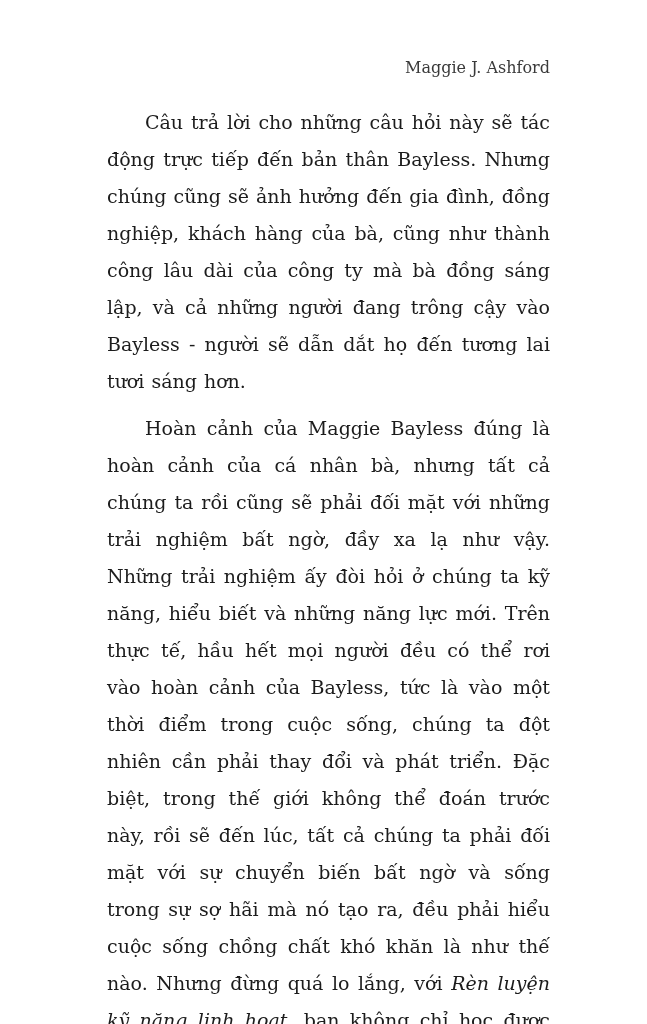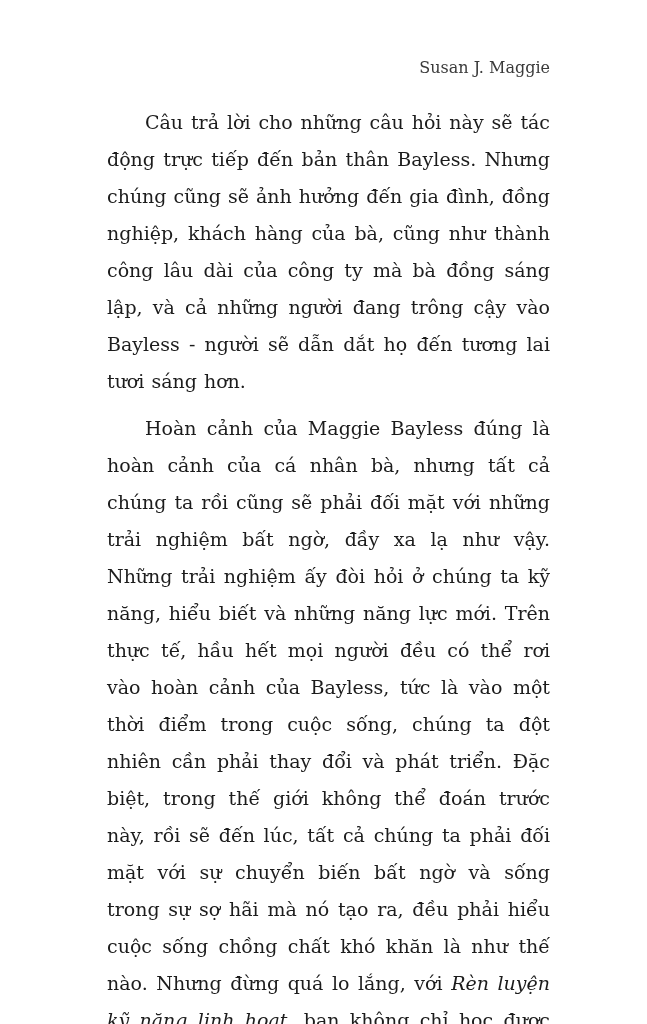--- a/index.html
+++ b/index.html
@@ -41,21 +41,21 @@
   .content em {
     font-style: italic;
   }
 </style>
 </head>
 <body>
 
 <div class="page">
 
   <div class="running-head">
-    <span>Susan J. Maggie</span>
+    <span>Maggie J. Ashford</span>
   </div>
 
   <div class="content">
     <p>Câu trả lời cho những câu hỏi này sẽ tác động trực tiếp đến bản thân Bayless. Nhưng chúng cũng sẽ ảnh hưởng đến gia đình, đồng nghiệp, khách hàng của bà, cũng như thành công lâu dài của công ty mà bà đồng sáng lập, và cả những người đang trông cậy vào Bayless - người sẽ dẫn dắt họ đến tương lai tươi sáng hơn.</p>
     <p><span>Hoàn cảnh của Maggie Bayless đúng là hoàn cảnh của cá nhân bà, nhưng tất cả chúng ta rồi cũng sẽ phải đối mặt với những trải nghiệm bất ngờ, đầy xa lạ như vậy. Những trải nghiệm ấy đòi hỏi ở chúng ta kỹ năng, hiểu biết và những năng lực mới. Trên thực tế, hầu hết mọi người đều có thể rơi vào hoàn cảnh của Bayless, tức là vào một thời điểm trong cuộc sống, chúng ta đột nhiên cần phải thay đổi và phát triển. Đặc biệt, trong thế giới không thể đoán trước này, rồi sẽ đến lúc, tất cả chúng ta phải đối mặt với sự chuyển biến bất ngờ và sống trong sự sợ hãi mà nó tạo ra, đều phải hiểu cuộc sống chồng chất khó khăn là như thế nào. Nhưng đừng quá lo lắng, với </span><em>Rèn luyện kỹ năng linh hoạt</em><span>, bạn không chỉ học được nhiều hơn về bản thân, mà bạn còn có thể nâng cao khả năng tự phục hồi và tự giải quyết mọi thách thức.</span></p>
   </div>
 
 </div>
 
 </body></html>

